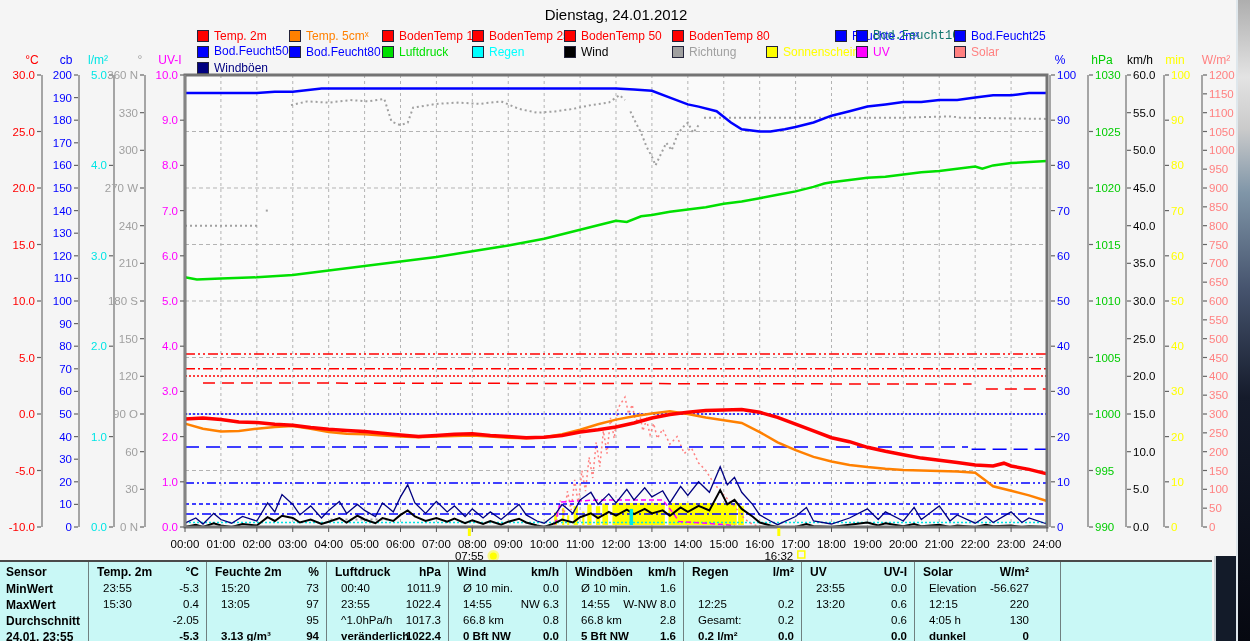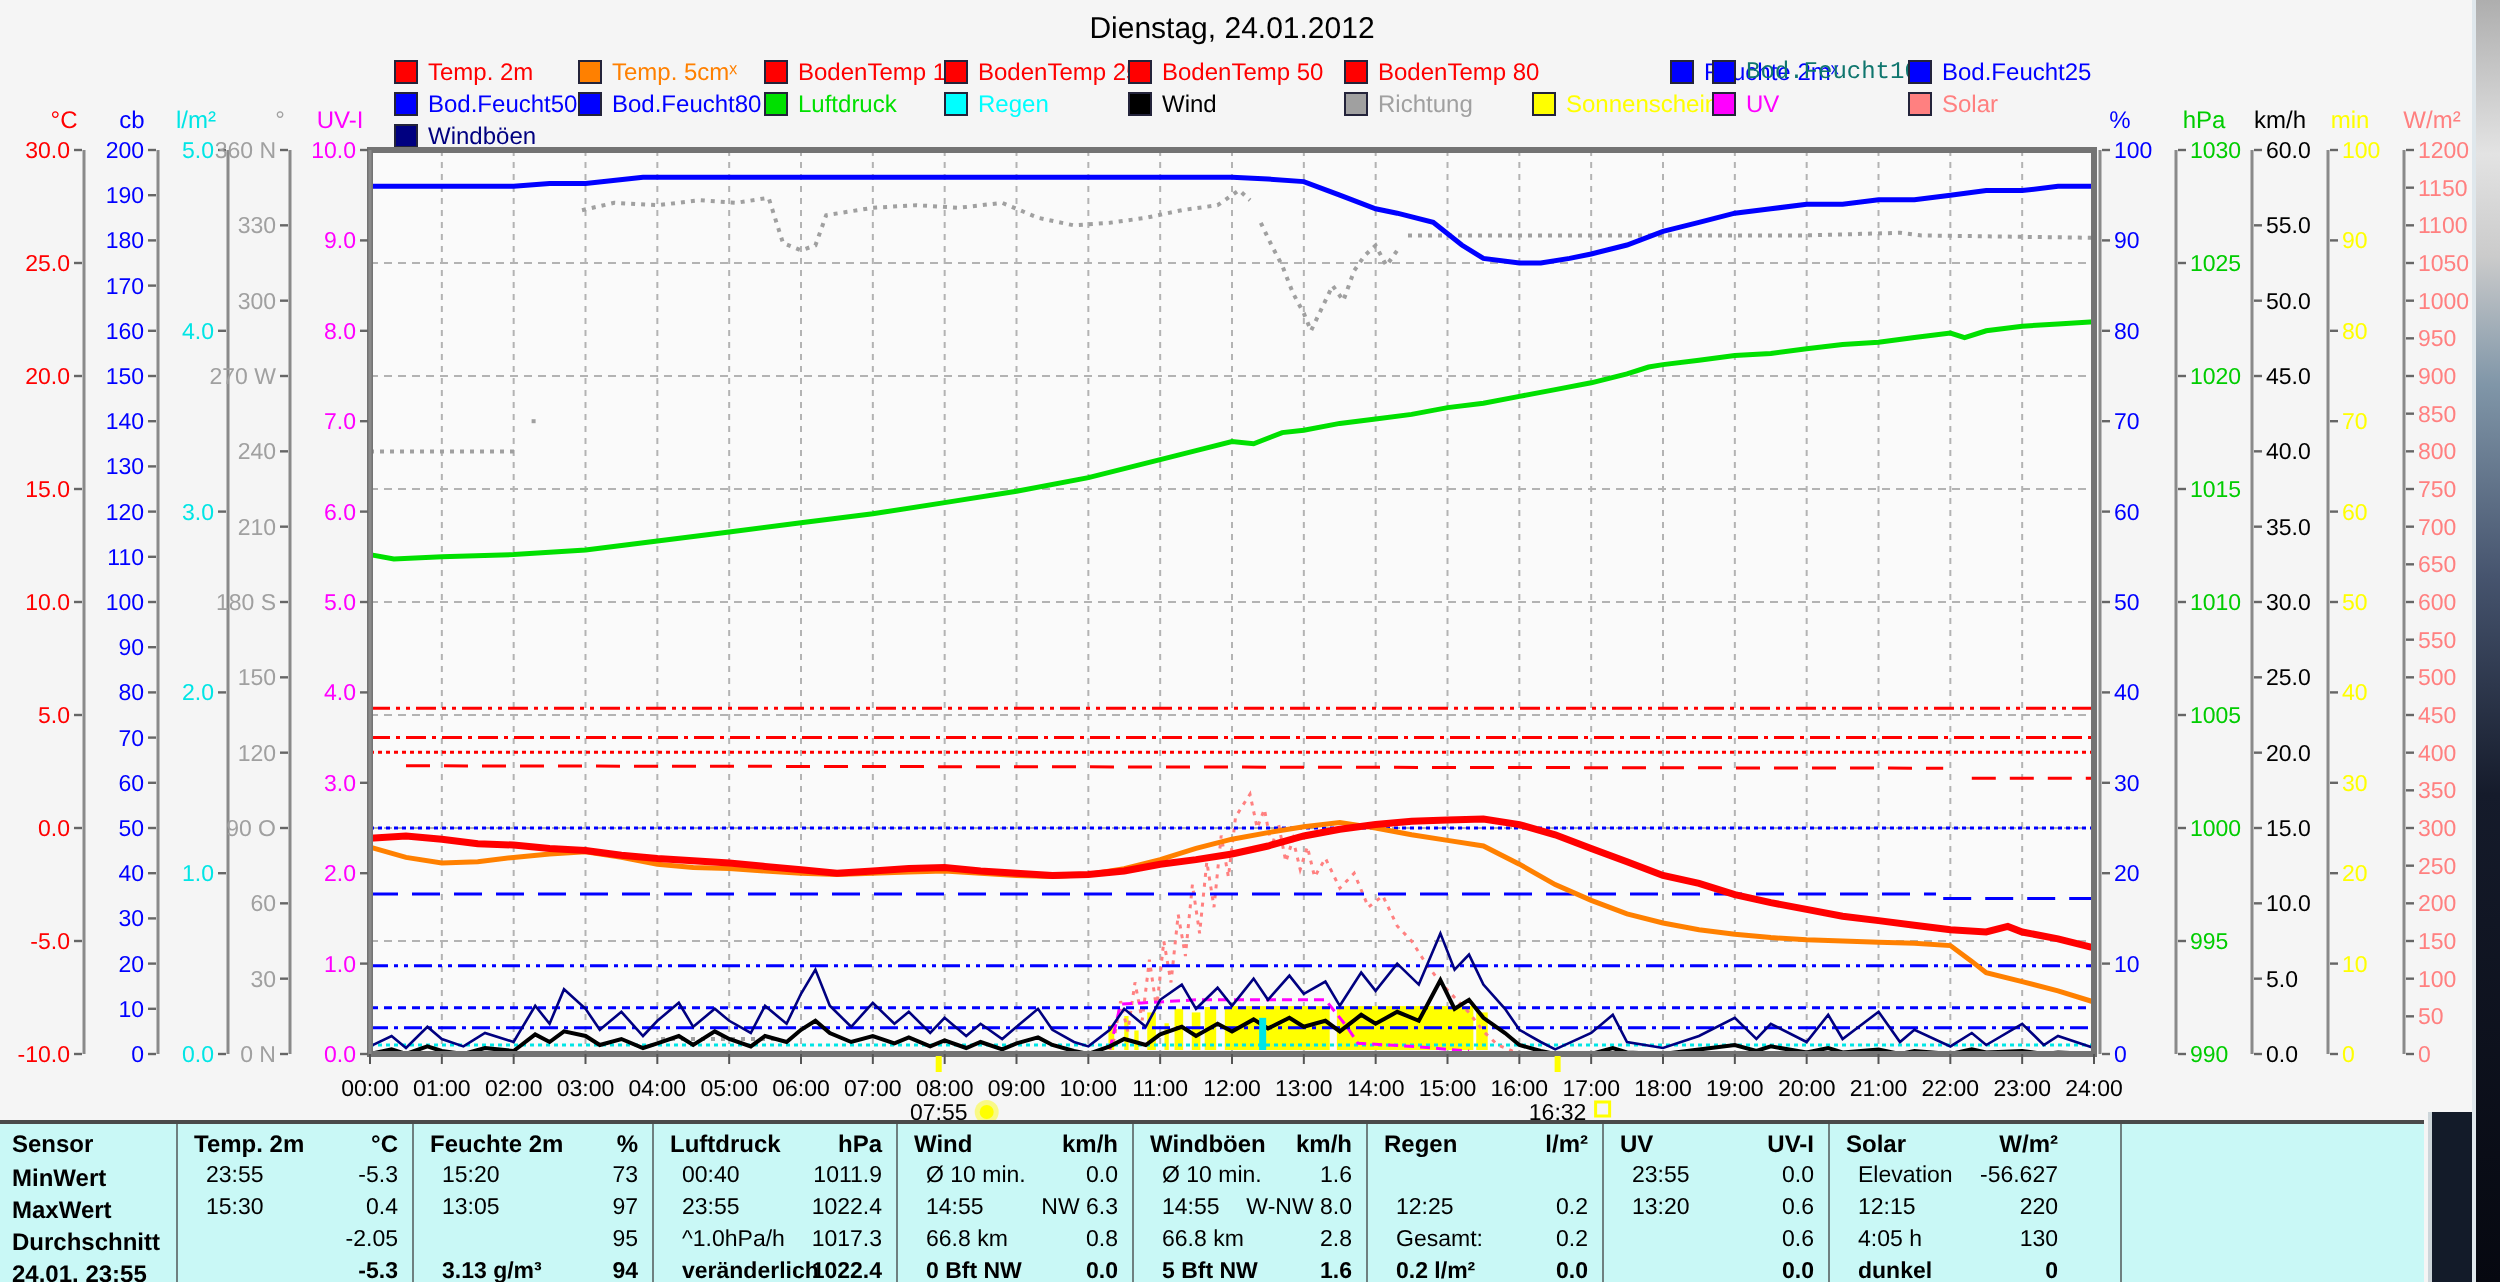--- a/index.html
+++ b/index.html
@@ -63,21 +63,21 @@
         <span style="color: rgb(0, 0, 255);">Feuchte 2mˣ</span>
       </div>
       <div class="legend-item" style="left: 856px; top: 29px;">
         <span class="legend-swatch" style="background: rgb(0, 0, 255);"></span>
         <span style="color: #0f766e; font-family: Liberation Mono, monospace;">Bod.Feucht10</span>
       </div>
       <div class="legend-item" style="left: 954px; top: 29px;">
         <span class="legend-swatch" style="background: rgb(0, 0, 255);"></span>
         <span style="color: rgb(0, 0, 255);">Bod.Feucht25</span>
       </div>
-      <div class="legend-item" style="left: 197px; top: 45px;">
+      <div class="legend-item" style="left: 197px; top: 45px; align-items: flex-end;">
         <span class="legend-swatch" style="background: rgb(0, 0, 255);"></span>
         <span style="color: rgb(0, 0, 255);">Bod.Feucht50</span>
       </div>
       <div class="legend-item" style="left: 289px; top: 45px;">
         <span class="legend-swatch" style="background: rgb(0, 0, 255);"></span>
         <span style="color: rgb(0, 0, 255);">Bod.Feucht80</span>
       </div>
       <div class="legend-item" style="left: 382px; top: 45px;">
         <span class="legend-swatch" style="background: rgb(0, 224, 0);"></span>
         <span style="color: rgb(0, 224, 0);">Luftdruck</span>

